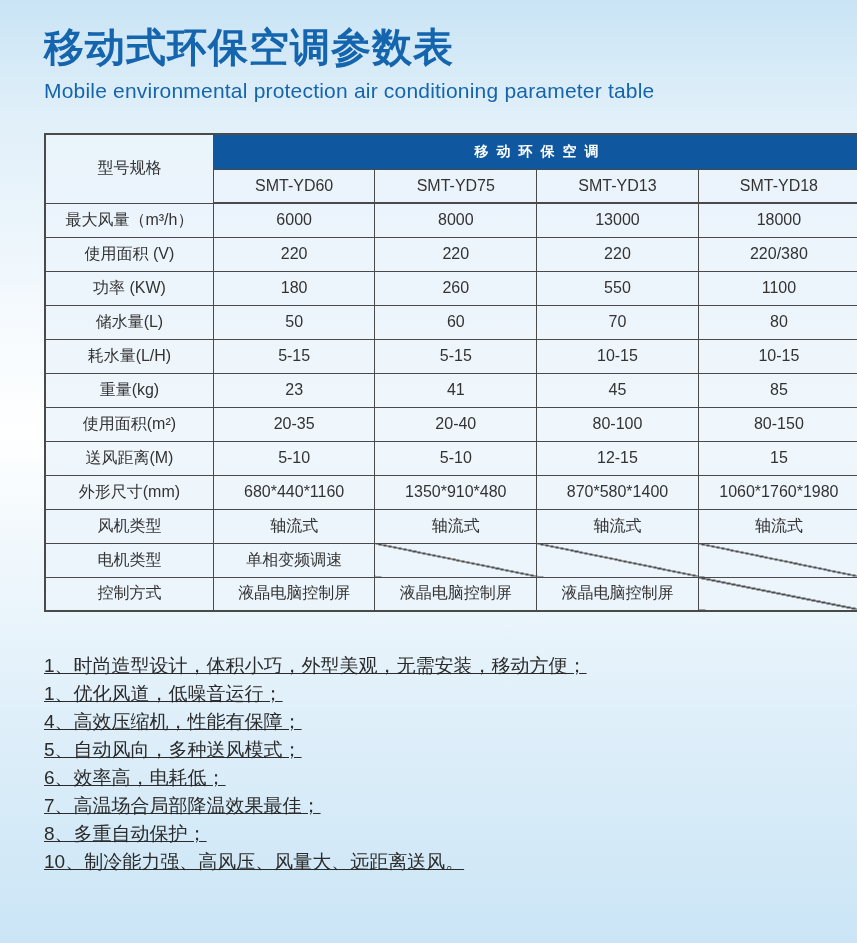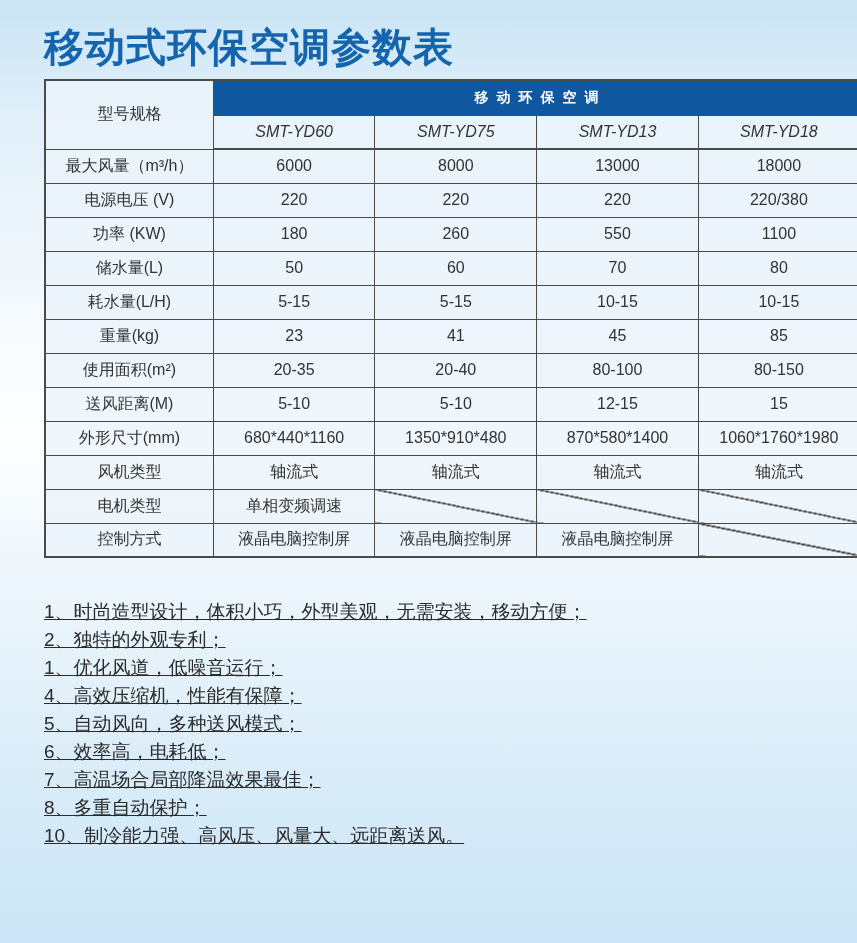--- a/index.html
+++ b/index.html
@@ -56,21 +56,21 @@
     color: #333333;
   }
   td.group-cell {
     background-color: #0f579f;
     color: #ffffff;
     font-size: 14px;
     font-weight: bold;
     letter-spacing: 8px;
     padding-left: 12px;
   }
-  tr.model-row td { border-bottom-width: 2px; font-style: italic; }
+  tr.model-row td { border-bottom-width: 2px; }
   td.diag {
     background-image: linear-gradient(to top right,
       transparent calc(50% - 0.8px),
       #4a4a4a calc(50% - 0.8px),
       #4a4a4a calc(50% + 0.8px),
       transparent calc(50% + 0.8px));
   }
   .features {
     margin-top: 40px;
     width: 805px;
@@ -83,20 +83,21 @@
     text-indent: -1.55em;
     text-decoration: underline;
   }
 </style>
 </head>
 <body>
 
 <div class="content">
 
   <h1 class="title-zh">移动式环保空调参数表</h1>
+  <div class="title-en">Mobile environmental protection air conditioning parameter table</div>
 
   <table class="param-table">
     <colgroup>
       <col style="width:152px">
       <col style="width:146px">
       <col style="width:146px">
       <col style="width:146px">
       <col style="width:146px">
     </colgroup>
     <thead>
@@ -115,21 +116,21 @@
     <tbody>
 
     <tr>
           <td class="label-cell">最大风量（m³/h）</td>
           <td class="value-cell">6000</td>
           <td class="value-cell">8000</td>
           <td class="value-cell">13000</td>
           <td class="value-cell">18000</td>
         </tr>
         <tr>
-          <td class="label-cell">电源电压 (V)</td>
+          <td class="label-cell">使用面积 (V)</td>
           <td class="value-cell">220</td>
           <td class="value-cell">220</td>
           <td class="value-cell">220</td>
           <td class="value-cell">220/380</td>
         </tr>
         <tr>
           <td class="label-cell">功率 (KW)</td>
           <td class="value-cell">180</td>
           <td class="value-cell">260</td>
           <td class="value-cell">550</td>
@@ -197,21 +198,20 @@
           <td class="value-cell">液晶电脑控制屏</td>
           <td class="value-cell">液晶电脑控制屏</td>
           <td class="value-cell diag"></td>
         </tr>
       </tbody>
   </table>
 
   <div class="features">
 
   <div class="feature-item">1、时尚造型设计，体积小巧，外型美观，无需安装，移动方便；</div>
-      <div class="feature-item">2、独特的外观专利；</div>
       <div class="feature-item">1、优化风道，低噪音运行；</div>
       <div class="feature-item">4、高效压缩机，性能有保障；</div>
       <div class="feature-item">5、自动风向，多种送风模式；</div>
       <div class="feature-item">6、效率高，电耗低；</div>
       <div class="feature-item">7、高温场合局部降温效果最佳；</div>
       <div class="feature-item">8、多重自动保护；</div>
       <div class="feature-item">10、制冷能力强、高风压、风量大、远距离送风。</div>
     </div>
 
 </div>

